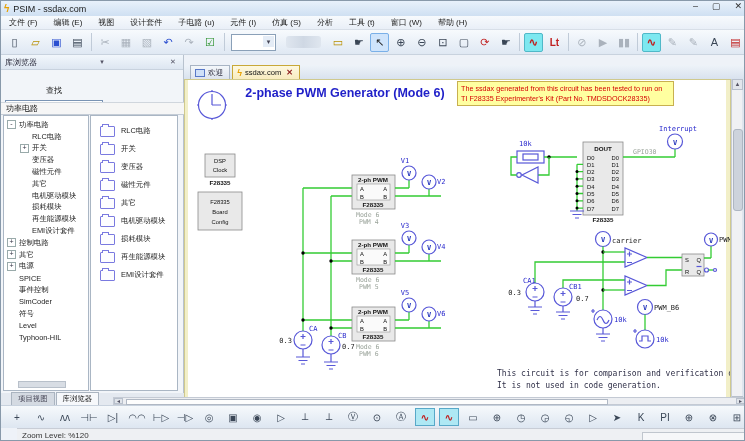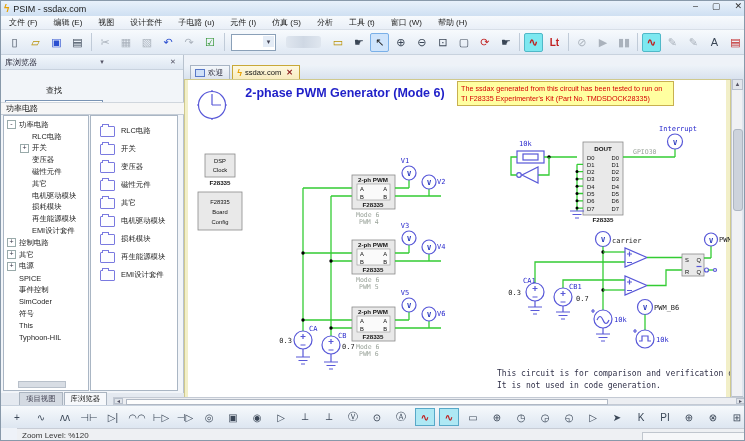--- a/index.html
+++ b/index.html
@@ -41,21 +41,21 @@
   .trow{display:flex;align-items:center;gap:3px;height:11.8px;font-size:7.4px;color:#222;white-space:nowrap;overflow:hidden;padding-left:3px;}
   .trow[data-lvl="1"]{padding-left:16px;}
   .exp{flex:0 0 auto;width:7px;height:7px;border:1px solid #9aa;background:#fff;font-size:7px;line-height:6px;text-align:center;color:#334;}
   .exp:empty{visibility:hidden;}
   .tlab{overflow:hidden;text-overflow:clip;white-space:nowrap;}
   .tree-hscroll{position:absolute;left:14px;bottom:2px;width:46px;height:5px;background:#d8dde4;border:1px solid #b8c0ca;}
   .folderpanel{position:absolute;left:89px;top:60px;width:88px;height:276px;background:#fff;border:1px solid #aab6c4;box-sizing:border-box;overflow:hidden;padding:6px 0 0 9px;}
   .frow{display:flex;align-items:center;gap:6px;height:18px;font-size:7.4px;color:#222;white-space:nowrap;}
   .fico{flex:0 0 auto;width:13px;height:9px;border:1px solid #7a7ae0;background:#fdfdff;position:relative;border-radius:1px;}
   .fico::before{content:"";position:absolute;top:-3px;left:1px;width:5px;height:2px;border:1px solid #7a7ae0;border-bottom:none;background:#fdfdff;}
-  .sb-tabs{position:absolute;left:0;top:338px;width:183px;height:12px;display:flex;align-items:flex-end;padding-left:18px;box-sizing:border-box;gap:1px;background:#e4e9f0;}
+  .sb-tabs{position:absolute;left:0;top:338px;width:183px;height:12px;display:flex;align-items:flex-end;padding-left:10px;box-sizing:border-box;gap:1px;background:#e4e9f0;}
   .sbtab{font-size:7.4px;padding:1px 6px;background:#d4dae2;border:1px solid #aab4c0;border-bottom:none;color:#445;}
   .sbtab[data-v="act"]{background:#f6f8fb;color:#111;}
   
   .main{position:absolute;left:183px;top:64px;width:562px;height:350px;background:#dfe5ee;}
   .tabbar{position:absolute;left:0;top:0;width:562px;height:14px;background:linear-gradient(#eef3f9,#d9e2ee);display:flex;align-items:flex-end;padding-left:6px;box-sizing:border-box;gap:2px;}
   .dtab{display:flex;align-items:center;gap:3px;font-size:7.6px;padding:1px 6px 1px 4px;background:linear-gradient(#f4f7fb,#dde4ee);border:1px solid #a8b4c4;border-bottom:none;color:#334;height:11px;}
   .dtab[data-v="act"]{background:linear-gradient(#fdf8e0,#f8ecc0);border-color:#c8a838;color:#111;}
   .dtab .scr{width:8px;height:6px;border:1px solid #5878c8;background:#cfe0f8;}
   .dtab .bolt{color:#e8a000;font-weight:bold;font-size:9px;}
   .dtab .cls{color:#902020;font-weight:bold;font-size:8px;margin-left:2px;}
@@ -276,21 +276,21 @@
           <span class="tlab">SimCoder</span>
         </div>
 
         <div class="trow" data-lvl="0">
           <span class="exp"></span>
           <span class="tlab">符号</span>
         </div>
 
         <div class="trow" data-lvl="0">
           <span class="exp"></span>
-          <span class="tlab">This</span>
+          <span class="tlab">Level</span>
         </div>
 
         <div class="trow" data-lvl="0">
           <span class="exp"></span>
           <span class="tlab">Typhoon-HIL</span>
         </div>
       </div>
     <div class="folderpanel">
 
         <div class="frow">

